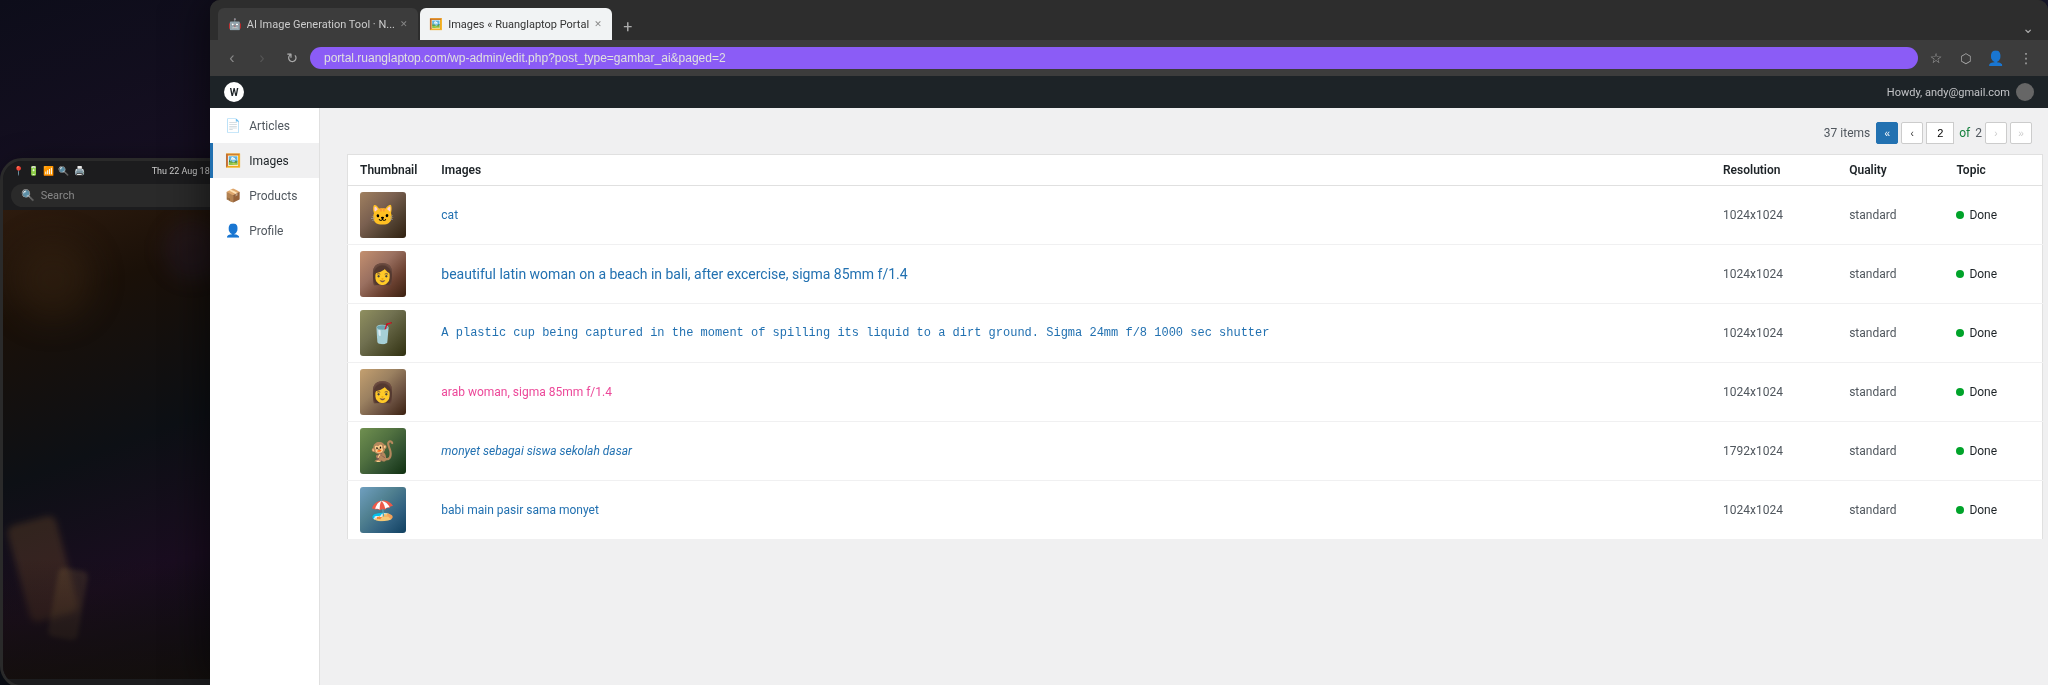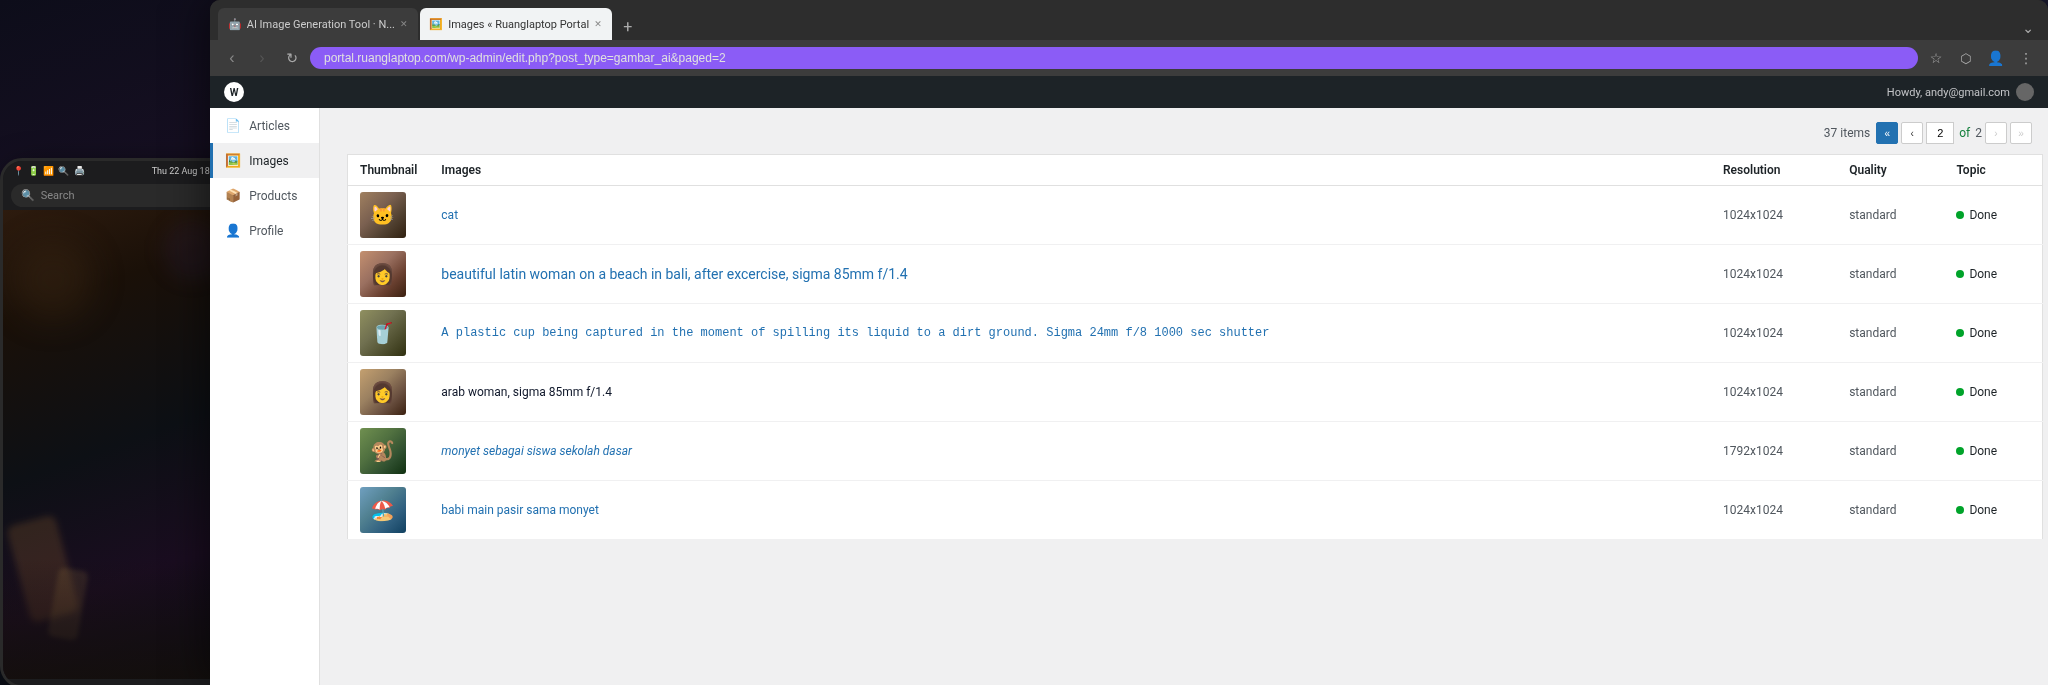--- a/index.html
+++ b/index.html
@@ -204,21 +204,21 @@
                     <span style="color:#1d2327;">Done</span>
                   </div>
                 </td>
               </tr>
 
               <tr>
                 <td style="padding:6px 12px; border-bottom:1px solid #f0f0f1; width:62px;">
                   <div style="width:46px; height:46px; border-radius:3px; background:linear-gradient(135deg, #c4a070 0%, #9a8060 40%, #6a5040 70%, #3a2010 100%); display:flex; align-items:center; justify-content:center; font-size:20px;">👩</div>
                 </td>
                 <td style="padding:8px 12px; border-bottom:1px solid #f0f0f1; font-size:12px;">
-                  <a href="#" style="color:#0f172a; text-decoration:none;">arab woman, sigma 85mm f/1.4</a>
+                  <a href="#" style="color:#ec4899; text-decoration:none;">arab woman, sigma 85mm f/1.4</a>
                 </td>
                 <td style="padding:8px 12px; border-bottom:1px solid #f0f0f1; font-size:12px; color:#50575e;">1024x1024</td>
                 <td style="padding:8px 12px; border-bottom:1px solid #f0f0f1; font-size:12px; color:#50575e;">standard</td>
                 <td style="padding:8px 12px; border-bottom:1px solid #f0f0f1; font-size:12px;">
                   <div style="display:flex; align-items:center; gap:5px;">
                     <span style="width:8px; height:8px; border-radius:50%; background:#00a32a; flex-shrink:0;"></span>
                     <span style="color:#1d2327;">Done</span>
                   </div>
                 </td>
               </tr>

